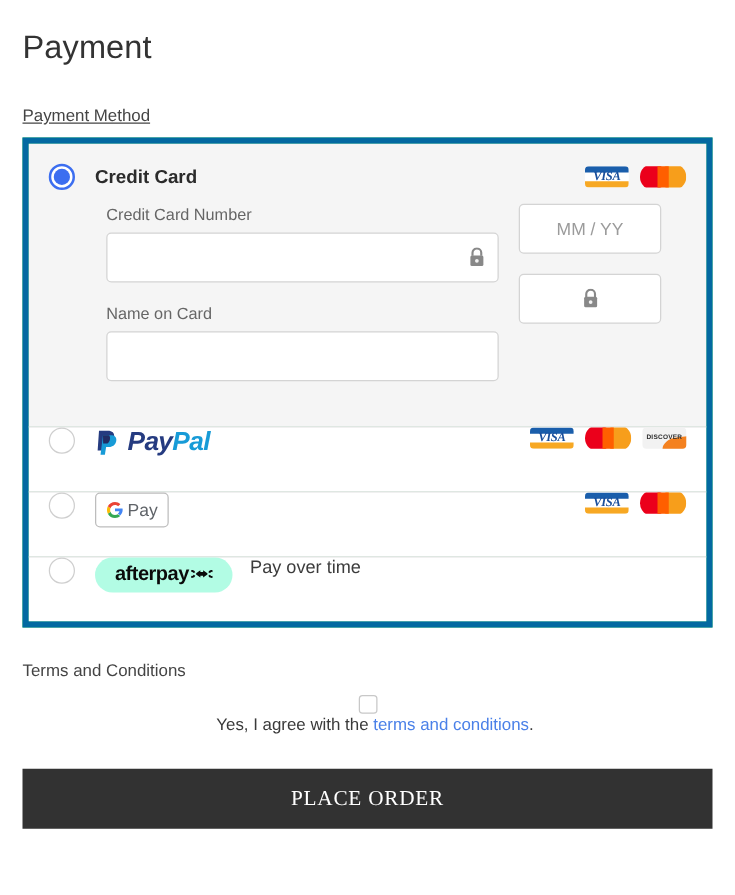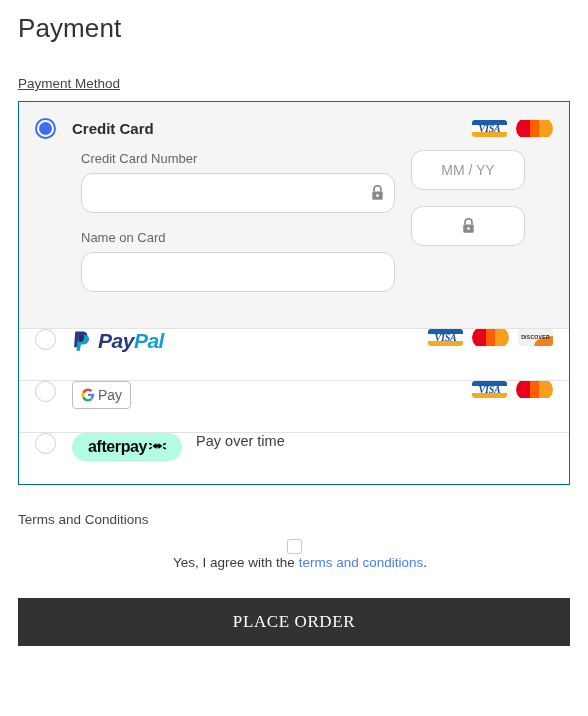--- a/index.html
+++ b/index.html
@@ -9,21 +9,21 @@
     background: #ffffff;
   }
   body {
     width: 588px;
     height: 716px;
     font-family: "Liberation Sans", "DejaVu Sans", sans-serif;
     color: #333333;
     -webkit-font-smoothing: antialiased;
   }
   .page {
-    padding: 7px 18px 0 18px;
+    padding: 16px 18px 0 18px;
     width: 588px;
   }
 
   
   .page-title {
     font-size: 26px;
     font-weight: 400;
     color: #333333;
     letter-spacing: 0.1px;
     margin: 4px 0 0 0;
@@ -35,21 +35,21 @@
     font-size: 13.5px;
     color: #444444;
     margin-top: 30px;
     margin-bottom: 8px;
     line-height: 18px;
     text-decoration: underline;
   }
 
   
   .methods-panel {
-    border: 1px solid #0369a1;
+    border: 5px solid #0369a1;
     background: #22c55e;
     width: 552px;
   }
   .method-row {
     display: flex;
     align-items: flex-start;
     padding: 0 16px;
     min-height: 52px;
     border-top: 1px solid #e2e2e2;
     background: #ffffff;
@@ -211,21 +211,21 @@
     line-height: 1;
   }
   .input-wrap {
     position: relative;
     margin-bottom: 16px;
   }
   .text-input {
     width: 100%;
     height: 40px;
     border: 1px solid #d4d4d4;
-    border-radius: 12px;
+    border-radius: 4px;
     background: #ffffff;
     font-family: "Liberation Sans", "DejaVu Sans", sans-serif;
     font-size: 14px;
     color: #333333;
     padding: 0 34px 0 10px;
     outline: none;
   }
   .text-input::placeholder { color: #9b9b9b; }
   .input-center { text-align: center; padding: 0 10px; }
 

